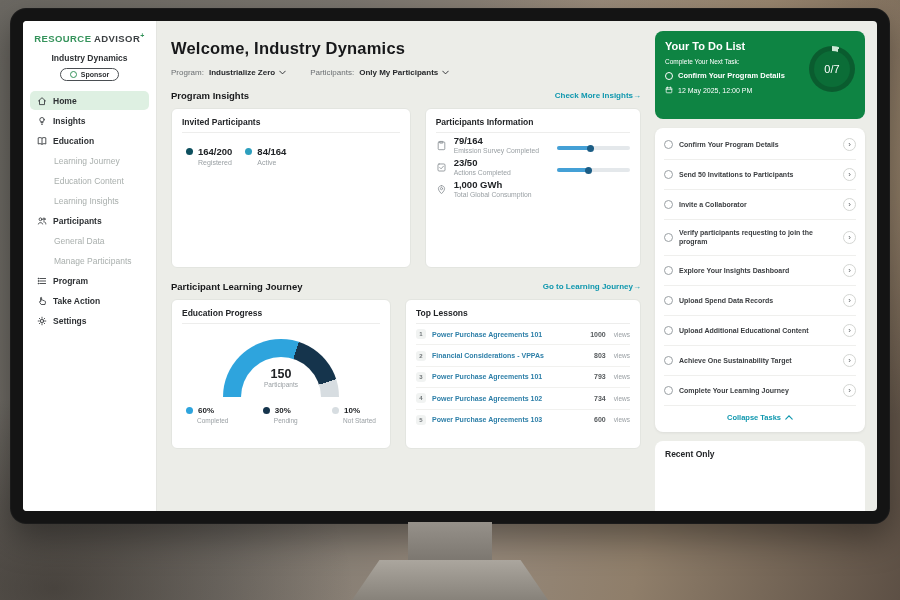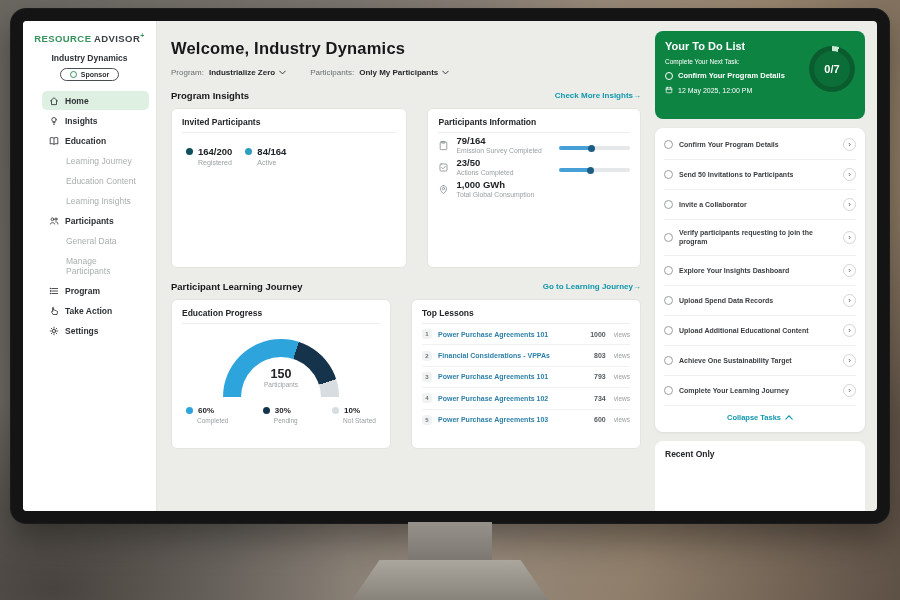--- a/index.html
+++ b/index.html
@@ -31,41 +31,41 @@
   .sidebar { width:134px; background:#fff; border-right:1px solid #e4e5e1;
     padding-top:11px; flex:none; display:flex; flex-direction:column; }
   .brand { text-align:center; font-size:9.5px; font-weight:bold; letter-spacing:.4px; }
   .brand .w1 { color:#35935b; } .brand .w2 { color:#3c4043; }
   .brand .plus { color:#35935b; font-size:7px; vertical-align:super; }
   .org { text-align:center; font-size:8.5px; font-weight:bold; color:#2e3134; margin-top:9px; }
   .sponsor { margin:5px auto 9px; display:flex; align-items:center; gap:4px;
     border:1px solid #4a4e52; border-radius:9px; padding:2px 9px;
     font-size:7px; font-weight:bold; color:#2e3134; width:max-content; cursor:pointer; }
   .sponsor-dot { width:7px; height:7px; border-radius:50%; border:1.5px solid #35935b; }
-  .nav { list-style:none;padding-left:12px; }
+  .nav { list-style:none; }
   .nav li { display:flex; align-items:center; gap:6px; margin:1px 7px;
     padding:4.5px 7px; border-radius:5px; font-size:8.5px; font-weight:bold;
     color:#2e3134; cursor:pointer; }
   .nav li.sub { padding-left:24px; color:#a9afad; font-weight:normal; }
   .nav li.active { background:#def0e2; }
   .nav svg { width:10px; height:10px; stroke:#3c4043; fill:none; stroke-width:.9;
     stroke-linecap:round; stroke-linejoin:round; flex:none; }
 
   
   .main { flex:1; min-width:0; padding:9px 12px 0 14px; }
   .welcome { font-size:16.5px; font-weight:bold; color:#17181a; margin:9px 0 10px; letter-spacing:.2px; }
   .filters { display:flex; gap:24px; align-items:center; font-size:8px; color:#6b6f72; }
   .filter { display:flex; gap:5px; align-items:center; }
   .filter .val { display:flex; gap:4px; align-items:center; font-weight:bold; color:#26282b; cursor:pointer; }
   .chev { width:7px; height:5px; stroke:#26282b; fill:none; stroke-width:1.3; stroke-linecap:round; }
   .sec-head { display:flex; justify-content:space-between; align-items:center; margin:13px 0 7px; }
   .sec-title { font-size:9.5px; font-weight:bold; color:#17181a; }
   .sec-link { display:flex; gap:0; align-items:center; font-size:8px; font-weight:bold;
     color:#0f97ae; cursor:pointer;text-align:right; }
-  .cards { display:flex; gap:20px; }
+  .cards { display:flex; gap:14px; }
   .card { background:#fff; border:1px solid #e3e5e0; border-radius:6px; padding:8px 10px; }
   .card-title { font-size:8.5px; font-weight:bold; color:#232528;
     padding-bottom:5px; border-bottom:1px solid #ededec; }
 
   
   .card.invited { flex:1.12; height:160px; }
   .invited-body { display:flex; align-items:center; gap:16px; padding:13px 0 0 4px; }
   .donut { position:relative; width:92px; height:92px; border-radius:50%;
     background:conic-gradient(#0d4f5e 0 295deg,#d9dfe2 295deg 360deg); flex:none; }
   .donut::before { content:""; position:absolute; inset:12px; border-radius:50%;
@@ -127,21 +127,21 @@
   .tg-sub { font-size:6.5px; margin-top:6px; }
   .tg-task { display:flex; align-items:center; gap:5px; margin-top:6px;
     font-size:7.5px; font-weight:bold; width:138px; cursor:pointer; }
   .tg-circle { width:8px; height:8px; border:1.2px solid #fff; border-radius:50%; flex:none; }
   .tg-date { display:flex; align-items:center; gap:5px; margin-top:6px; font-size:7px; }
   .tg-date svg { width:8px; height:8px; stroke:#fff; fill:none; stroke-width:.9; stroke-linecap:round; }
   .tg-ring { position:absolute; right:10px; top:15px; width:46px; height:46px; border-radius:50%;
     background:conic-gradient(#cfe9d6 0 18deg,#0a5c2f 18deg 360deg);
     display:flex; align-items:center; justify-content:center; }
   .tg-ring::before { content:""; position:absolute; inset:5px; border-radius:50%; background:#0b6d37; }
-  .tg-ring span { position:relative; z-index:1; font-size:11px; font-weight:bold; }
+  .tg-ring span { position:relative; z-index:1; font-size:11px; font-weight:normal; }
 
   .tasks { background:#fff; border-radius:8px; padding:2px 9px;
     box-shadow:0 1px 3px rgba(0,0,0,.07); }
   .task { display:flex; align-items:center; gap:6px; padding:8px 0; border-bottom:1px solid #efefed; cursor:pointer; }
   .t-circle { width:9px; height:9px; border:1px solid #9aa0a4; border-radius:50%; flex:none; cursor:pointer; }
   .t-label { flex:1; font-size:7px; font-weight:bold; color:#3a3d40; line-height:1.35; }
   .t-go { width:13px; height:13px; border:1px solid #d4d6d3; border-radius:50%;
     display:flex; align-items:center; justify-content:center; font-size:8px; color:#55595c;
     flex:none; cursor:pointer; }
   .collapse { display:flex; align-items:center; justify-content:center; gap:4px;

